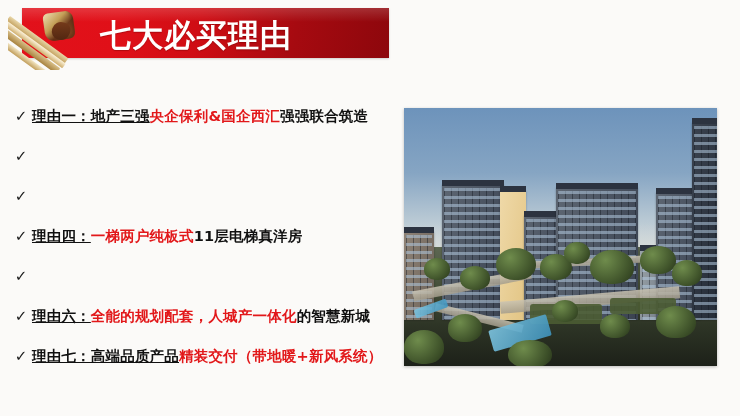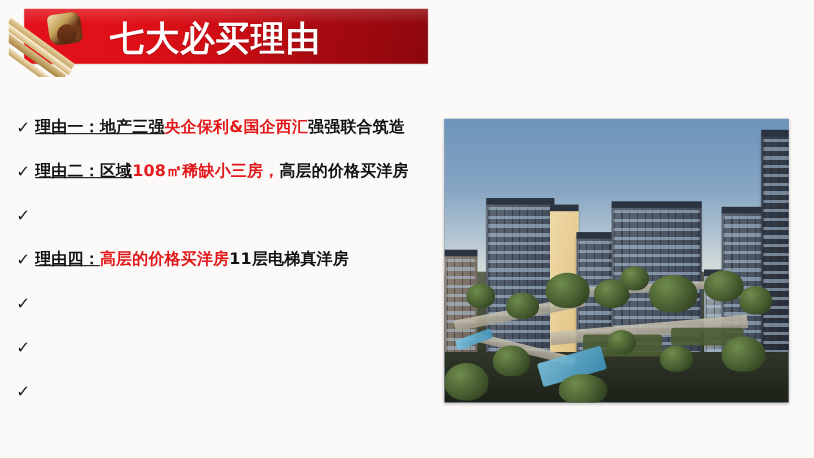--- a/index.html
+++ b/index.html
@@ -262,42 +262,43 @@
 
   <div class="reason-list">
 
     <div class="reason-row">
       <span class="check-icon">✓</span>
       <span class="reason-text"><span class="lead">理由一：地产三强</span><span class="hi">央企保利&amp;国企西汇</span><span class="pl">强强联合筑造</span></span>
     </div>
 
     <div class="reason-row">
       <span class="check-icon">✓</span>
-      <span class="reason-text"><span class="lead">理由二：区域</span><span class="hi">108㎡稀缺小三房，</span><span class="pl">高层的价格买洋房</span></span>
-    </div>
-
-    <div class="reason-row">
-      <span class="check-icon">✓</span>
-    </div>
-
-    <div class="reason-row">
-      <span class="check-icon">✓</span>
-      <span class="reason-text"><span class="lead">理由四：</span><span class="hi">高层的价格买洋房</span><span class="pl">11层电梯真洋房</span></span>
-    </div>
-
-    <div class="reason-row">
-      <span class="check-icon">✓</span>
-    </div>
-
-    <div class="reason-row">
-      <span class="check-icon">✓</span>
-    </div>
-
-    <div class="reason-row">
-      <span class="check-icon">✓</span>
+    </div>
+
+    <div class="reason-row">
+      <span class="check-icon">✓</span>
+    </div>
+
+    <div class="reason-row">
+      <span class="check-icon">✓</span>
+      <span class="reason-text"><span class="lead">理由四：</span><span class="hi">一梯两户纯板式</span><span class="pl">11层电梯真洋房</span></span>
+    </div>
+
+    <div class="reason-row">
+      <span class="check-icon">✓</span>
+    </div>
+
+    <div class="reason-row">
+      <span class="check-icon">✓</span>
+      <span class="reason-text"><span class="lead">理由六：</span><span class="hi">全能的规划配套，人城产一体化</span><span class="pl">的智慧新城</span></span>
+    </div>
+
+    <div class="reason-row">
+      <span class="check-icon">✓</span>
+      <span class="reason-text"><span class="lead">理由七：高端品质产品</span><span class="hi">精装交付（带地暖+新风系统）</span><span class="pl"></span></span>
     </div>
 
   </div>
 
   <div class="photo">
     <div class="sky"></div>
     <div class="haze"></div>
     <div class="ground"></div>
 
     <div class="tower t1">

